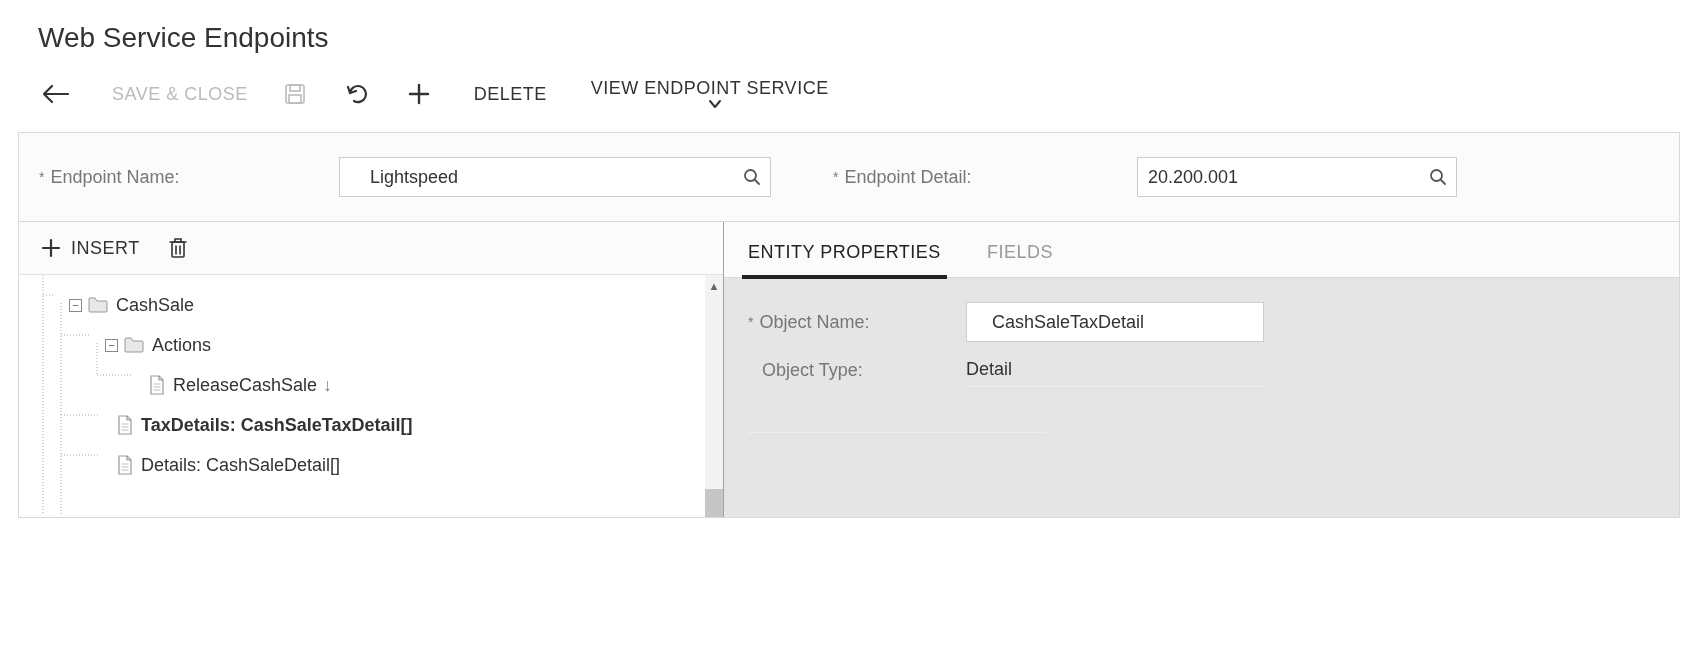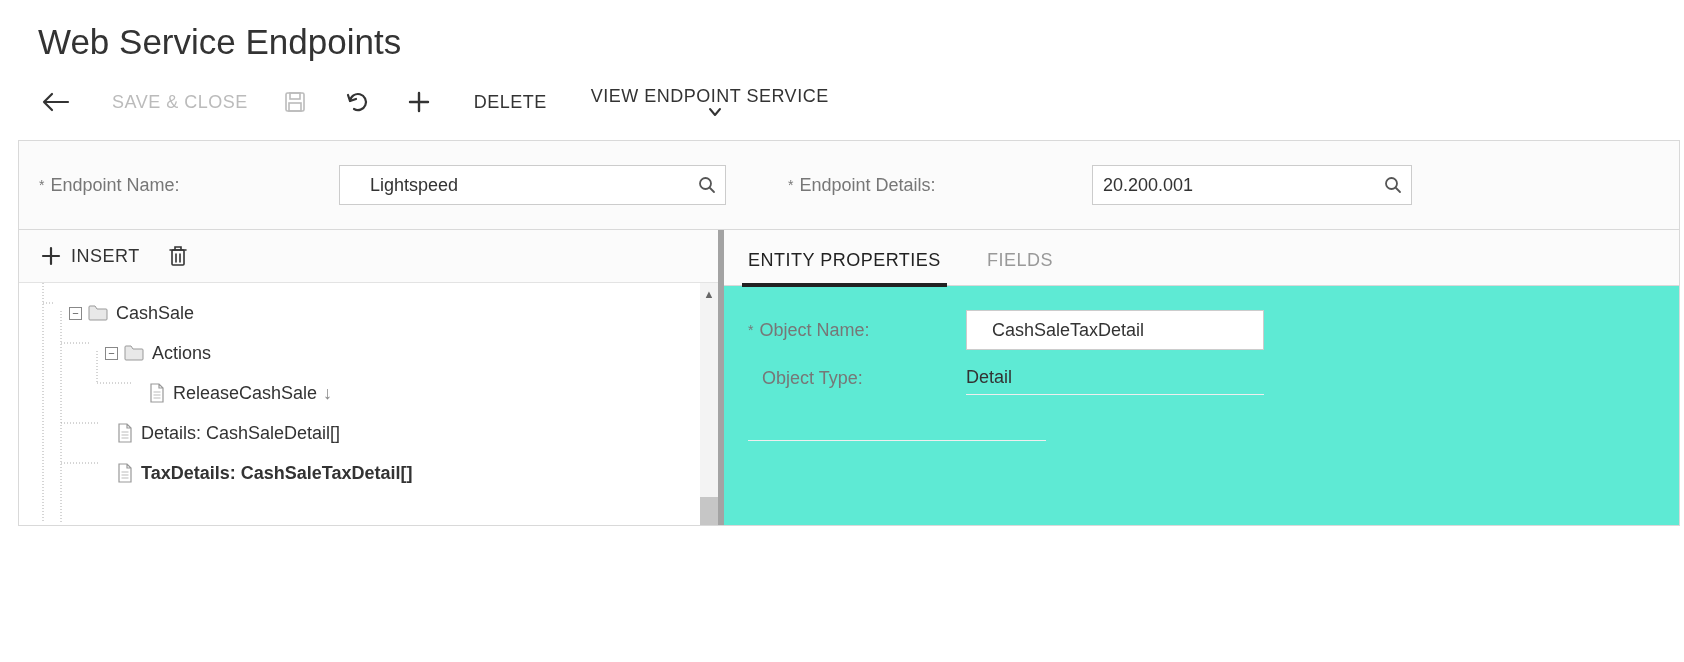--- a/index.html
+++ b/index.html
@@ -6,21 +6,21 @@
   body {
     font-family: Arial, "Helvetica Neue", Helvetica, sans-serif;
     font-size: 14px;
     color: #333;
     background: #fff;
     width: 1684px;
     height: 662px;
     overflow: hidden;
   }
   .page-title {
-    font-size: 35px;
+    font-size: 28px;
     font-weight: 400;
     color: #333;
     padding: 22px 0 24px 38px;
   }
   .toolbar {
     display: flex;
     align-items: center;
     padding: 0 0 22px 42px;
     gap: 0;
   }
@@ -80,21 +80,21 @@
     top: 50%;
     transform: translateY(-50%);
     color: #666;
   }
   .split {
     display: flex;
     border-top: 1px solid #d9d9d9;
   }
   .left-pane {
     width: 705px;
-    border-right: 6px solid #a3a3a3;
+    border-right: 1px solid #a3a3a3;
     background: #fff;
     position: relative;
   }
   .left-toolbar {
     display: flex;
     align-items: center;
     padding: 14px 0 14px 22px;
     border-bottom: 1px solid #e3e3e3;
     background: #fbfbfb;
     gap: 28px;
@@ -156,21 +156,21 @@
     justify-content: center;
     font-size: 11px;
     line-height: 1;
     color: #555;
     background: #fff;
     margin-right: 6px;
   }
   .tree-folder-icon, .tree-page-icon { margin-right: 8px; display:inline-flex; }
   .right-pane {
     flex: 1;
-    background: #5eead4;
+    background: #e5e5e5;
   }
   .tabs {
     display: flex;
     padding: 12px 0 0 22px;
     border-bottom: 1px solid #d9d9d9;
     background: #fbfbfb;
     gap: 42px;
   }
   .tab {
     font-size: 18px;
@@ -274,31 +274,31 @@
 </div>
 
 <div class="content-area">
   <div class="form-row">
     <div class="form-group" style="margin-right:62px;">
       <span class="form-label" style="width:300px;">
         <span class="req-star">*</span>
         <span>Endpoint Name:</span>
       </span>
       <span class="form-input-wrap">
-        <input class="form-input" style="width: 387px; padding-left: 30px;" value="Lightspeed">
+        <input class="form-input" style="width: 432px; padding-left: 30px;" value="Lightspeed">
         <svg class="search-icon-sm" width="18" height="18" viewBox="0 0 18 18">
           <circle cx="7.5" cy="7.5" r="5.5" stroke="#555" stroke-width="1.8" fill="none"></circle>
           <line x1="12" y1="12" x2="16" y2="16" stroke="#555" stroke-width="1.8" stroke-linecap="round"></line>
         </svg>
       </span>
     </div>
     <div class="form-group">
       <span class="form-label" style="width:304px;">
         <span class="req-star">*</span>
-        <span>Endpoint Details:</span>
+        <span>Endpoint Detail:</span>
       </span>
       <span class="form-input-wrap">
         <input class="form-input" style="width: 320px;" value="20.200.001">
         <svg class="search-icon-sm" width="18" height="18" viewBox="0 0 18 18">
           <circle cx="7.5" cy="7.5" r="5.5" stroke="#555" stroke-width="1.8" fill="none"></circle>
           <line x1="12" y1="12" x2="16" y2="16" stroke="#555" stroke-width="1.8" stroke-linecap="round"></line>
         </svg>
       </span>
     </div>
   </div>
@@ -352,42 +352,42 @@
                 <path d="M2 1 L10 1 L14 5 L14 19 L2 19 Z M10 1 L10 5 L14 5" fill="#fff" stroke="#999" stroke-width="1.2"></path>
                 <line x1="4.5" y1="9" x2="11.5" y2="9" stroke="#bbb" stroke-width="1"></line>
                 <line x1="4.5" y1="12" x2="11.5" y2="12" stroke="#bbb" stroke-width="1"></line>
                 <line x1="4.5" y1="15" x2="11.5" y2="15" stroke="#bbb" stroke-width="1"></line>
               </svg>
           </span>
           <span>ReleaseCashSale</span>
           <span style="margin-left:6px;color:#888;">↓</span>
         </div>
 
+        <div class="tree-row bold" style="padding-left:82px;">
+          <span class="tree-page-icon">
+            <svg width="16" height="20" viewBox="0 0 16 20">
+                <path d="M2 1 L10 1 L14 5 L14 19 L2 19 Z M10 1 L10 5 L14 5" fill="#fff" stroke="#999" stroke-width="1.2"></path>
+                <line x1="4.5" y1="9" x2="11.5" y2="9" stroke="#bbb" stroke-width="1"></line>
+                <line x1="4.5" y1="12" x2="11.5" y2="12" stroke="#bbb" stroke-width="1"></line>
+                <line x1="4.5" y1="15" x2="11.5" y2="15" stroke="#bbb" stroke-width="1"></line>
+              </svg>
+          </span>
+          <span>TaxDetails: CashSaleTaxDetail[]</span>
+        </div>
+
         <div class="tree-row" style="padding-left:82px;">
           <span class="tree-page-icon">
             <svg width="16" height="20" viewBox="0 0 16 20">
                 <path d="M2 1 L10 1 L14 5 L14 19 L2 19 Z M10 1 L10 5 L14 5" fill="#fff" stroke="#999" stroke-width="1.2"></path>
                 <line x1="4.5" y1="9" x2="11.5" y2="9" stroke="#bbb" stroke-width="1"></line>
                 <line x1="4.5" y1="12" x2="11.5" y2="12" stroke="#bbb" stroke-width="1"></line>
                 <line x1="4.5" y1="15" x2="11.5" y2="15" stroke="#bbb" stroke-width="1"></line>
               </svg>
           </span>
           <span>Details: CashSaleDetail[]</span>
-        </div>
-
-        <div class="tree-row bold" style="padding-left:82px;">
-          <span class="tree-page-icon">
-            <svg width="16" height="20" viewBox="0 0 16 20">
-                <path d="M2 1 L10 1 L14 5 L14 19 L2 19 Z M10 1 L10 5 L14 5" fill="#fff" stroke="#999" stroke-width="1.2"></path>
-                <line x1="4.5" y1="9" x2="11.5" y2="9" stroke="#bbb" stroke-width="1"></line>
-                <line x1="4.5" y1="12" x2="11.5" y2="12" stroke="#bbb" stroke-width="1"></line>
-                <line x1="4.5" y1="15" x2="11.5" y2="15" stroke="#bbb" stroke-width="1"></line>
-              </svg>
-          </span>
-          <span>TaxDetails: CashSaleTaxDetail[]</span>
         </div>
 
         <svg style="position:absolute;left:0;top:0;pointer-events:none;" width="700" height="240">
           <g stroke="#aaa" stroke-width="1" stroke-dasharray="1,2" fill="none">
             <line x1="24" y1="0" x2="24" y2="240"></line>
             <line x1="42" y1="28" x2="42" y2="240"></line>
             <line x1="24" y1="20" x2="34" y2="20"></line>
             <line x1="42" y1="60" x2="70" y2="60"></line>
             <line x1="78" y1="68" x2="78" y2="100"></line>
             <line x1="78" y1="100" x2="112" y2="100"></line>

